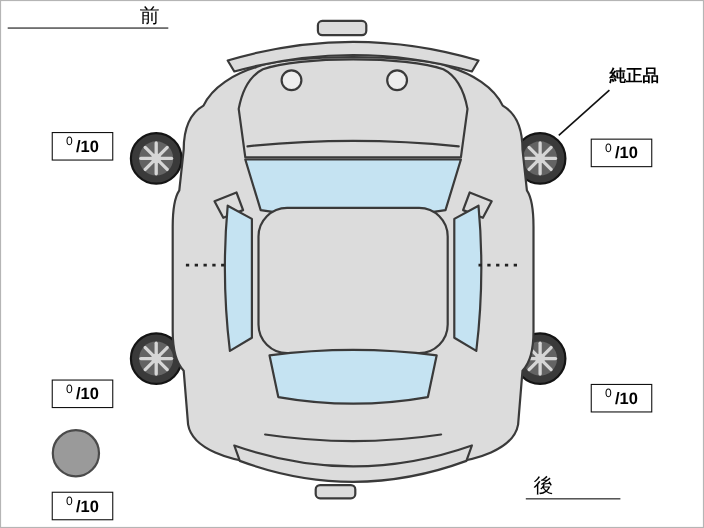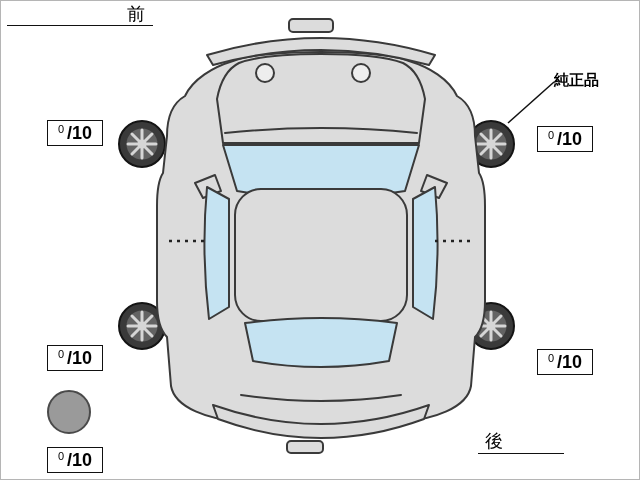--- a/index.html
+++ b/index.html
@@ -22,29 +22,29 @@
   .hub{fill:var(--wheel-light,#d6d6d6);}
   .spare{fill:var(--spare-tire,#9a9a9a);stroke:#4a4a4a;stroke-width:2;}
 
   .txt{position:absolute;white-space:nowrap;}
   .dir-label{font-size:18px;line-height:20px;}
   #front-label{left:126px;top:3px;}
   #rear-label{left:484px;top:430px;}
   .underline{position:absolute;height:0;border-top:1.5px solid #111;}
   #front-underline{left:6px;top:24px;width:146px;}
   #rear-underline{left:477px;top:452px;width:86px;}
-  #genuine-label{left:553px;top:70px;font-size:15px;font-weight:bold;}
+  #genuine-label{left:553px;top:59px;font-size:15px;font-weight:bold;}
 
   .score-box{
     position:absolute;width:56px;height:26px;background:#fff;
     border:1.5px solid #111;display:flex;align-items:center;justify-content:center;
     box-sizing:border-box;
   }
   .score-num{font-size:11px;transform:translateY(-4px);margin-right:3px;}
-  .score-max{font-size:18px;font-weight:bold;}
+  .score-max{font-size:15px;font-weight:bold;}
   #score-front-left{left:46px;top:119px;}
   #score-front-right{left:536px;top:125px;}
   #score-rear-left{left:46px;top:344px;}
   #score-rear-right{left:536px;top:348px;}
   #score-spare{left:46px;top:446px;}
 </style>
 </head>
 <body>
 
 <svg width="640" height="480" viewBox="0 0 640 480">

